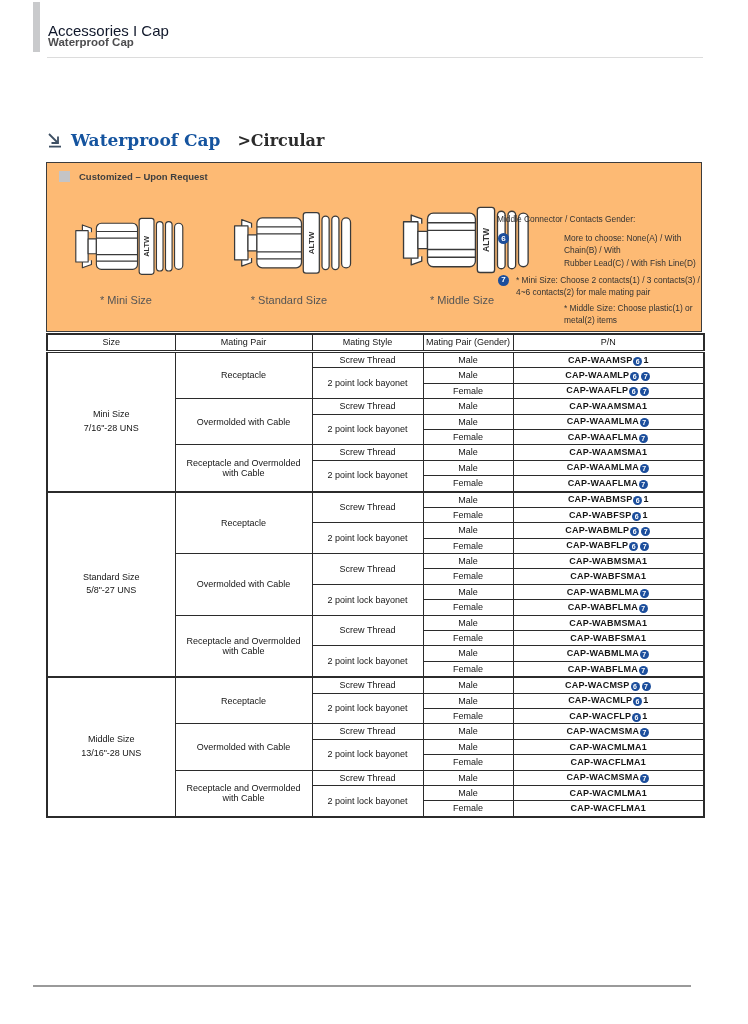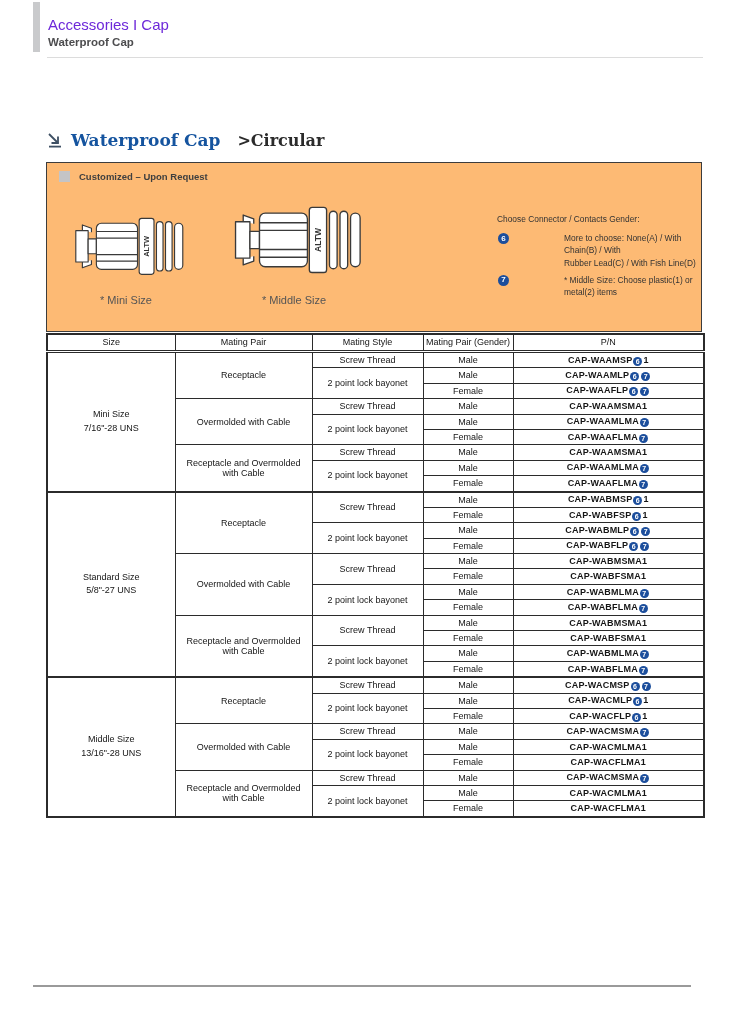--- a/index.html
+++ b/index.html
@@ -3,21 +3,21 @@
 <meta charset="utf-8">
 <style>
   html,body { margin:0; padding:0; background:#fff; }
   .page {
     position:relative; width:748px; height:1024px; background:#fff;
     font-family:"Liberation Sans", sans-serif; overflow:hidden; color:#222;
   }
 
   
   .accent-bar { position:absolute; left:33px; top:2px; width:7px; height:50px; background:#c9cacc; }
-  .breadcrumb { position:absolute; left:48px; top:16px; font-size:15px; color:#6d28d9; }
+  .breadcrumb { position:absolute; left:48px; top:22px; font-size:15px; color:#0f172a; }
   .page-subtitle { position:absolute; left:48px; top:36px; font-size:11.5px; font-weight:bold; color:#4d4d4f; }
   .hdr-rule { position:absolute; left:47px; top:57px; width:656px; height:1px; background:#dcdcdc; }
 
   
   .section-title { position:absolute; left:47px; top:130px; display:flex; align-items:center; }
   .title-icon { width:16px; height:16px; margin-right:8px; }
   .title-main { font-family:"DejaVu Serif", serif; font-weight:bold; font-size:17px; color:#15549f; }
   .title-suffix { font-family:"DejaVu Serif", serif; font-weight:bold; font-size:16px; color:#2b2b2b; margin-left:17px; }
 
   
@@ -97,52 +97,74 @@
               <rect x="90" y="15" width="18" height="68" rx="3"></rect>
               <rect x="111" y="19" width="8" height="60" rx="4"></rect>
               <rect x="122" y="19" width="8" height="60" rx="4"></rect>
               <rect x="133" y="21" width="10" height="56" rx="5"></rect>
             </g>
             <text x="99" y="49" transform="rotate(-90 99 49)" text-anchor="middle" dominant-baseline="central" font-size="9" font-weight="bold" fill="#333">ALTW</text>
           </svg>
           <figcaption>* Mini Size</figcaption>
         </figure>
         <figure class="figure">
+          <svg viewBox="0 0 148 96" width="132" height="86">
+            <g fill="#fff" stroke="#3a3a3a" stroke-width="1.4" stroke-linejoin="round">
+              <path d="M21 30 v-7 l11 4 v5"></path>
+              <path d="M21 68 v7 l11 -4 v-5"></path>
+              <rect x="13" y="30" width="15" height="38"></rect>
+              <rect x="28" y="40" width="10" height="18"></rect>
+              <rect x="38" y="21" width="50" height="56" rx="6"></rect>
+              <path d="M38 31 h50 M38 39 h50 M38 59 h50 M38 67 h50"></path>
+              <rect x="90" y="15" width="18" height="68" rx="3"></rect>
+              <rect x="111" y="19" width="8" height="60" rx="4"></rect>
+              <rect x="122" y="19" width="8" height="60" rx="4"></rect>
+              <rect x="133" y="21" width="10" height="56" rx="5"></rect>
+            </g>
+            <text x="99" y="49" transform="rotate(-90 99 49)" text-anchor="middle" dominant-baseline="central" font-size="9" font-weight="bold" fill="#333">ALTW</text>
+          </svg>
+          <figcaption>* Standard Size</figcaption>
+        </figure>
+        <figure class="figure">
           <svg viewBox="0 0 148 96" width="142" height="92">
             <g fill="#fff" stroke="#3a3a3a" stroke-width="1.4" stroke-linejoin="round">
               <path d="M21 30 v-7 l11 4 v5"></path>
               <path d="M21 68 v7 l11 -4 v-5"></path>
               <rect x="13" y="30" width="15" height="38"></rect>
               <rect x="28" y="40" width="10" height="18"></rect>
               <rect x="38" y="21" width="50" height="56" rx="6"></rect>
               <path d="M38 31 h50 M38 39 h50 M38 59 h50 M38 67 h50"></path>
               <rect x="90" y="15" width="18" height="68" rx="3"></rect>
               <rect x="111" y="19" width="8" height="60" rx="4"></rect>
               <rect x="122" y="19" width="8" height="60" rx="4"></rect>
               <rect x="133" y="21" width="10" height="56" rx="5"></rect>
             </g>
             <text x="99" y="49" transform="rotate(-90 99 49)" text-anchor="middle" dominant-baseline="central" font-size="9" font-weight="bold" fill="#333">ALTW</text>
           </svg>
           <figcaption>* Middle Size</figcaption>
         </figure>
       </div>
     <div class="notes" id="notes">
-        <div class="note-heading">Choose Connector / Contacts Gender:</div>
+        <div class="note-heading">Middle Connector / Contacts Gender:</div>
         <div class="note-item">
           <span class="num-badge lg">6</span>
           <div class="note-lines">
             <div class="note-para">
               <div>More to choose: None(A) / With Chain(B) / With</div>
               <div>Rubber Lead(C) / With Fish Line(D)</div>
             </div>
           </div>
         </div>
         <div class="note-item">
           <span class="num-badge lg">7</span>
           <div class="note-lines">
+            <div class="note-para">
+              <div>* Mini Size: Choose 2 contacts(1) / 3 contacts(3) /</div>
+              <div>4~6 contacts(2) for male mating pair</div>
+            </div>
             <div class="note-para">
               <div>* Middle Size: Choose plastic(1) or metal(2) items</div>
             </div>
           </div>
         </div>
       </div>
   </div>
 
   <div class="pn-table-wrap">
     <table class="pn" id="pn-table">

